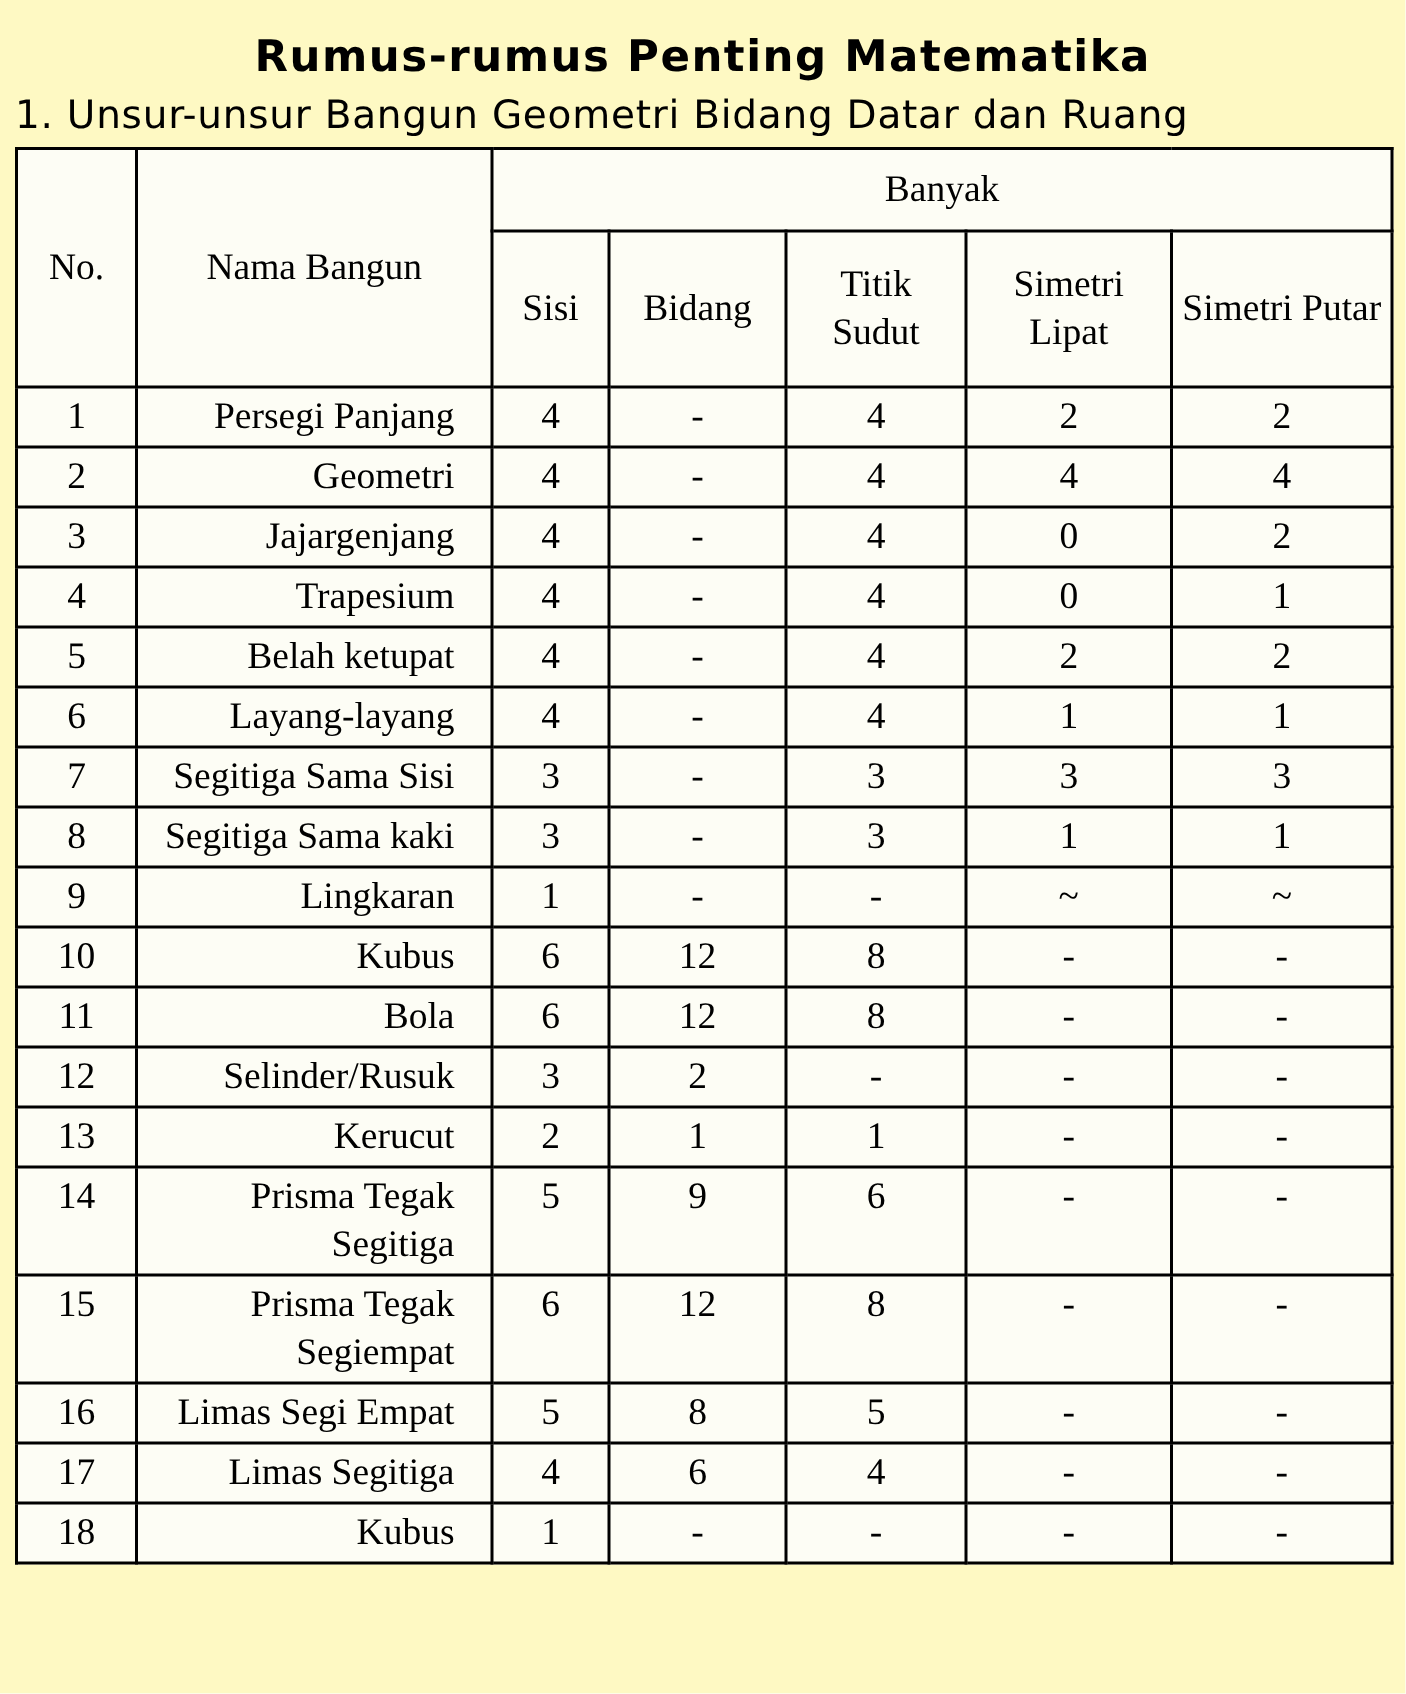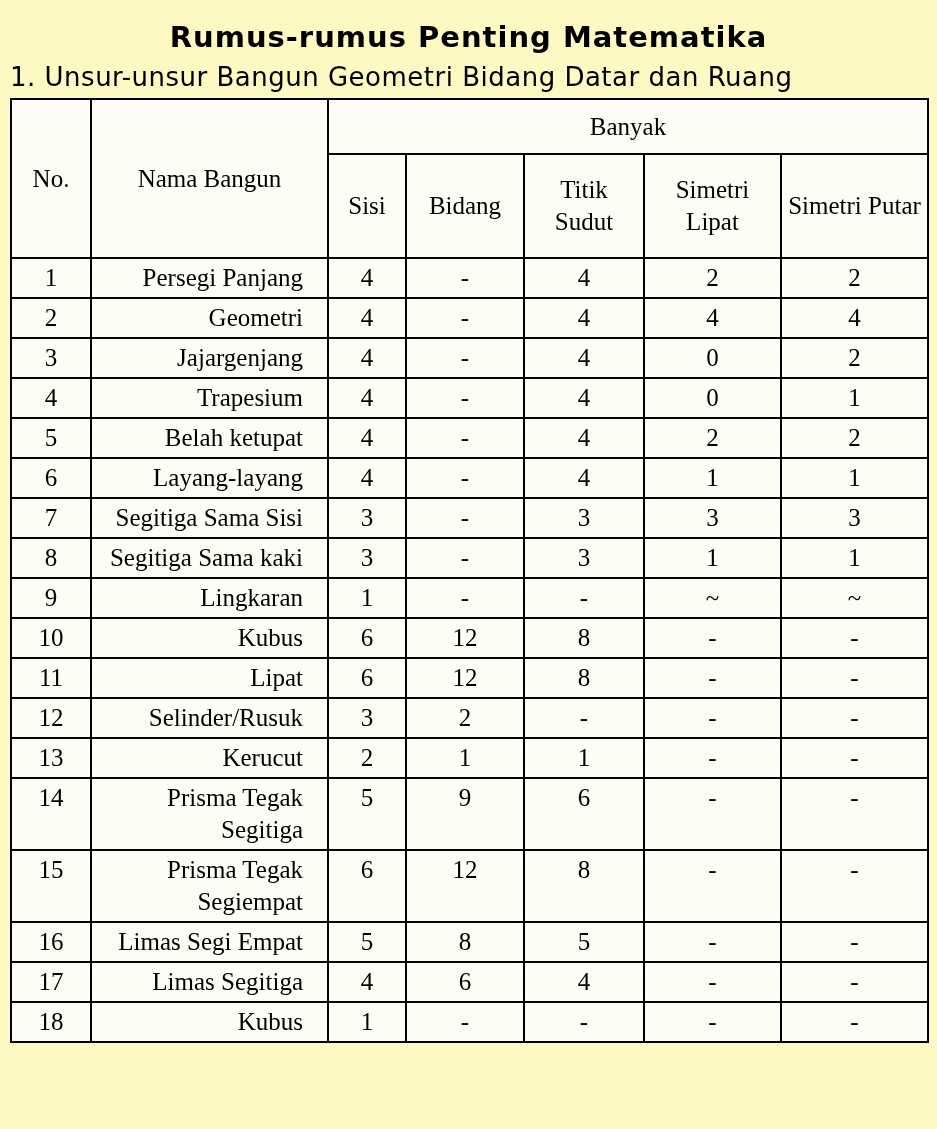--- a/index.html
+++ b/index.html
@@ -189,21 +189,21 @@
           <td>10</td>
           <td class="nama">Kubus</td>
           <td>6</td>
           <td>12</td>
           <td>8</td>
           <td>-</td>
           <td>-</td>
         </tr>
         <tr>
           <td>11</td>
-          <td class="nama">Lipat</td>
+          <td class="nama">Bola</td>
           <td>6</td>
           <td>12</td>
           <td>8</td>
           <td>-</td>
           <td>-</td>
         </tr>
         <tr>
           <td>12</td>
           <td class="nama">Selinder/Rusuk</td>
           <td>3</td>

